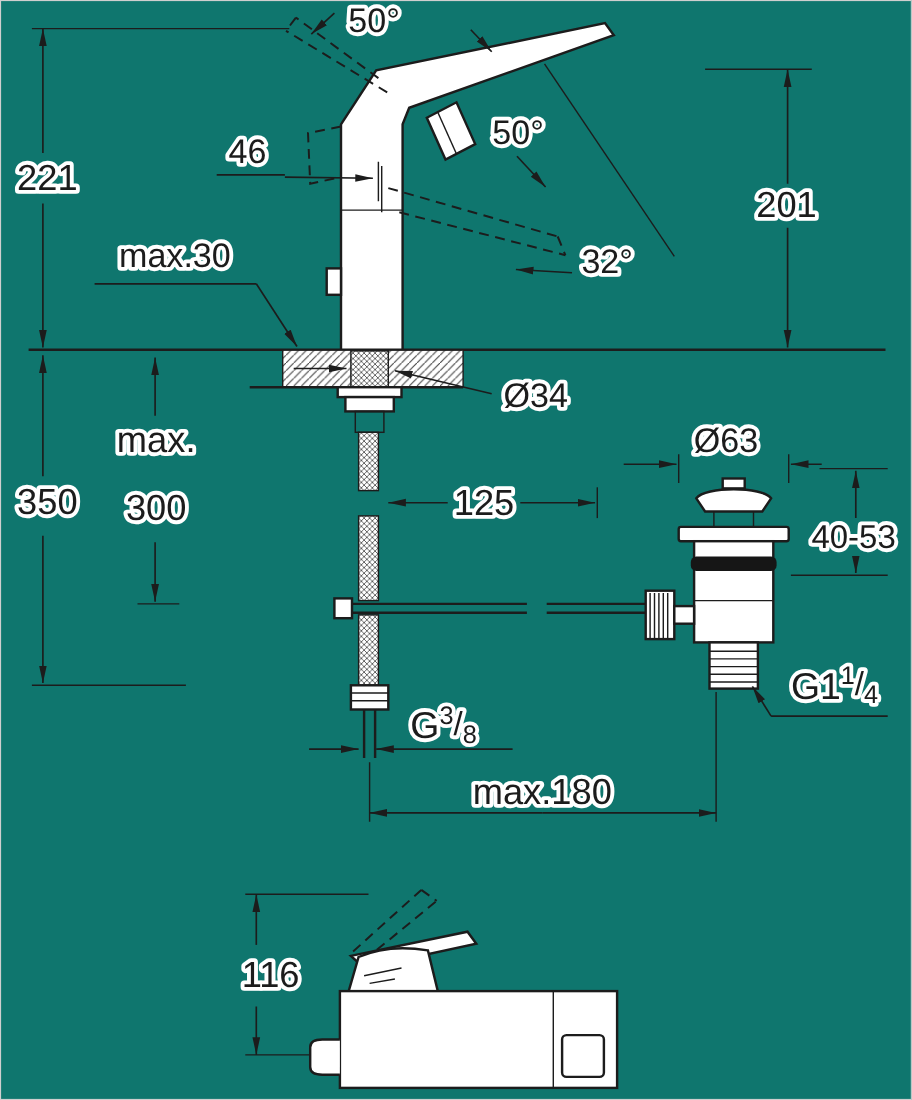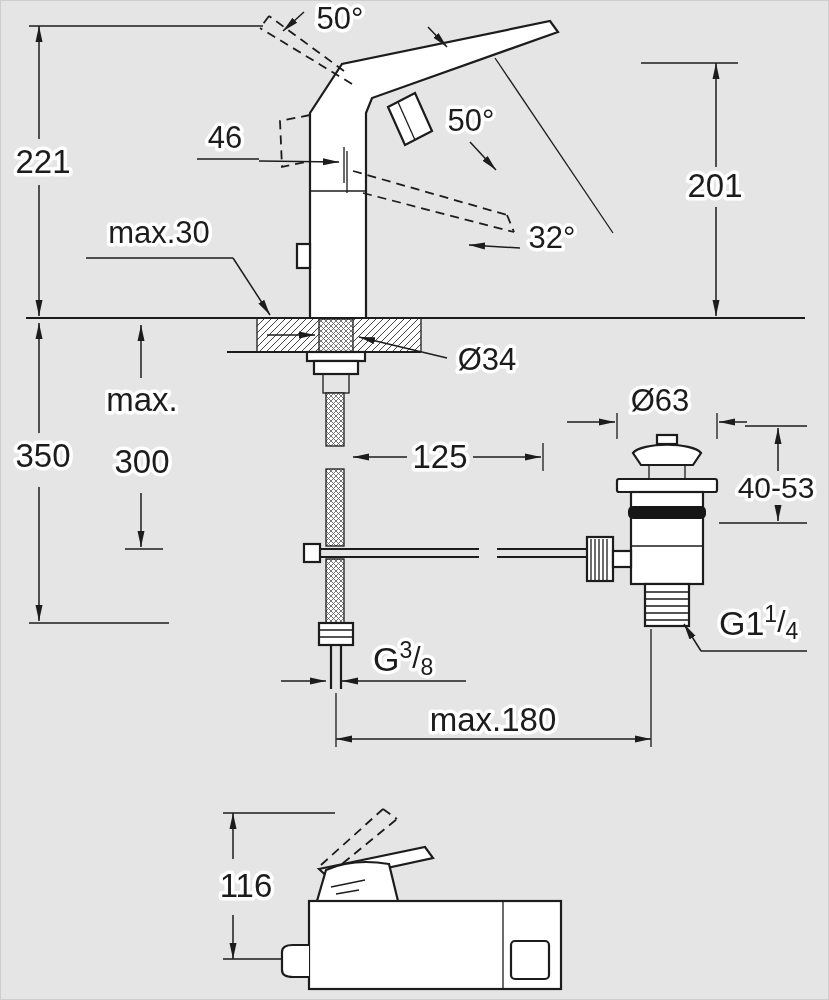--- a/index.html
+++ b/index.html
@@ -1,16 +1,16 @@
 <!DOCTYPE html>
 <html><head>
 <meta charset="utf-8">
 <style>
   html,body{margin:0;padding:0;background:#fff;}
-  .stage{position:relative;width:829px;height:1000px;background:#e5e5e5;border:1px solid #cfcfcf;box-sizing:border-box;overflow:hidden;}
+  .stage{position:relative;width:829px;height:1000px;background:#0f766e;border:1px solid #cfcfcf;box-sizing:border-box;overflow:hidden;}
   svg{position:absolute;left:0;top:0;}
   .ln{stroke:#1c1c1c;stroke-width:2.2;fill:none;}
   .lnf{stroke:#1c1c1c;stroke-width:2.2;fill:#fff;}
   .thin{stroke:#1c1c1c;stroke-width:1.3;fill:none;}
   .dim{stroke:#1c1c1c;stroke-width:1.5;fill:none;}
   .dash{stroke:#1c1c1c;stroke-width:1.8;fill:none;stroke-dasharray:9 6;}
   .lbl{font-family:"Liberation Sans",sans-serif;fill:#1c1c1c;stroke:#ffffff;stroke-width:7px;paint-order:stroke;stroke-linejoin:round;}
 </style>
 </head>
 <body>

